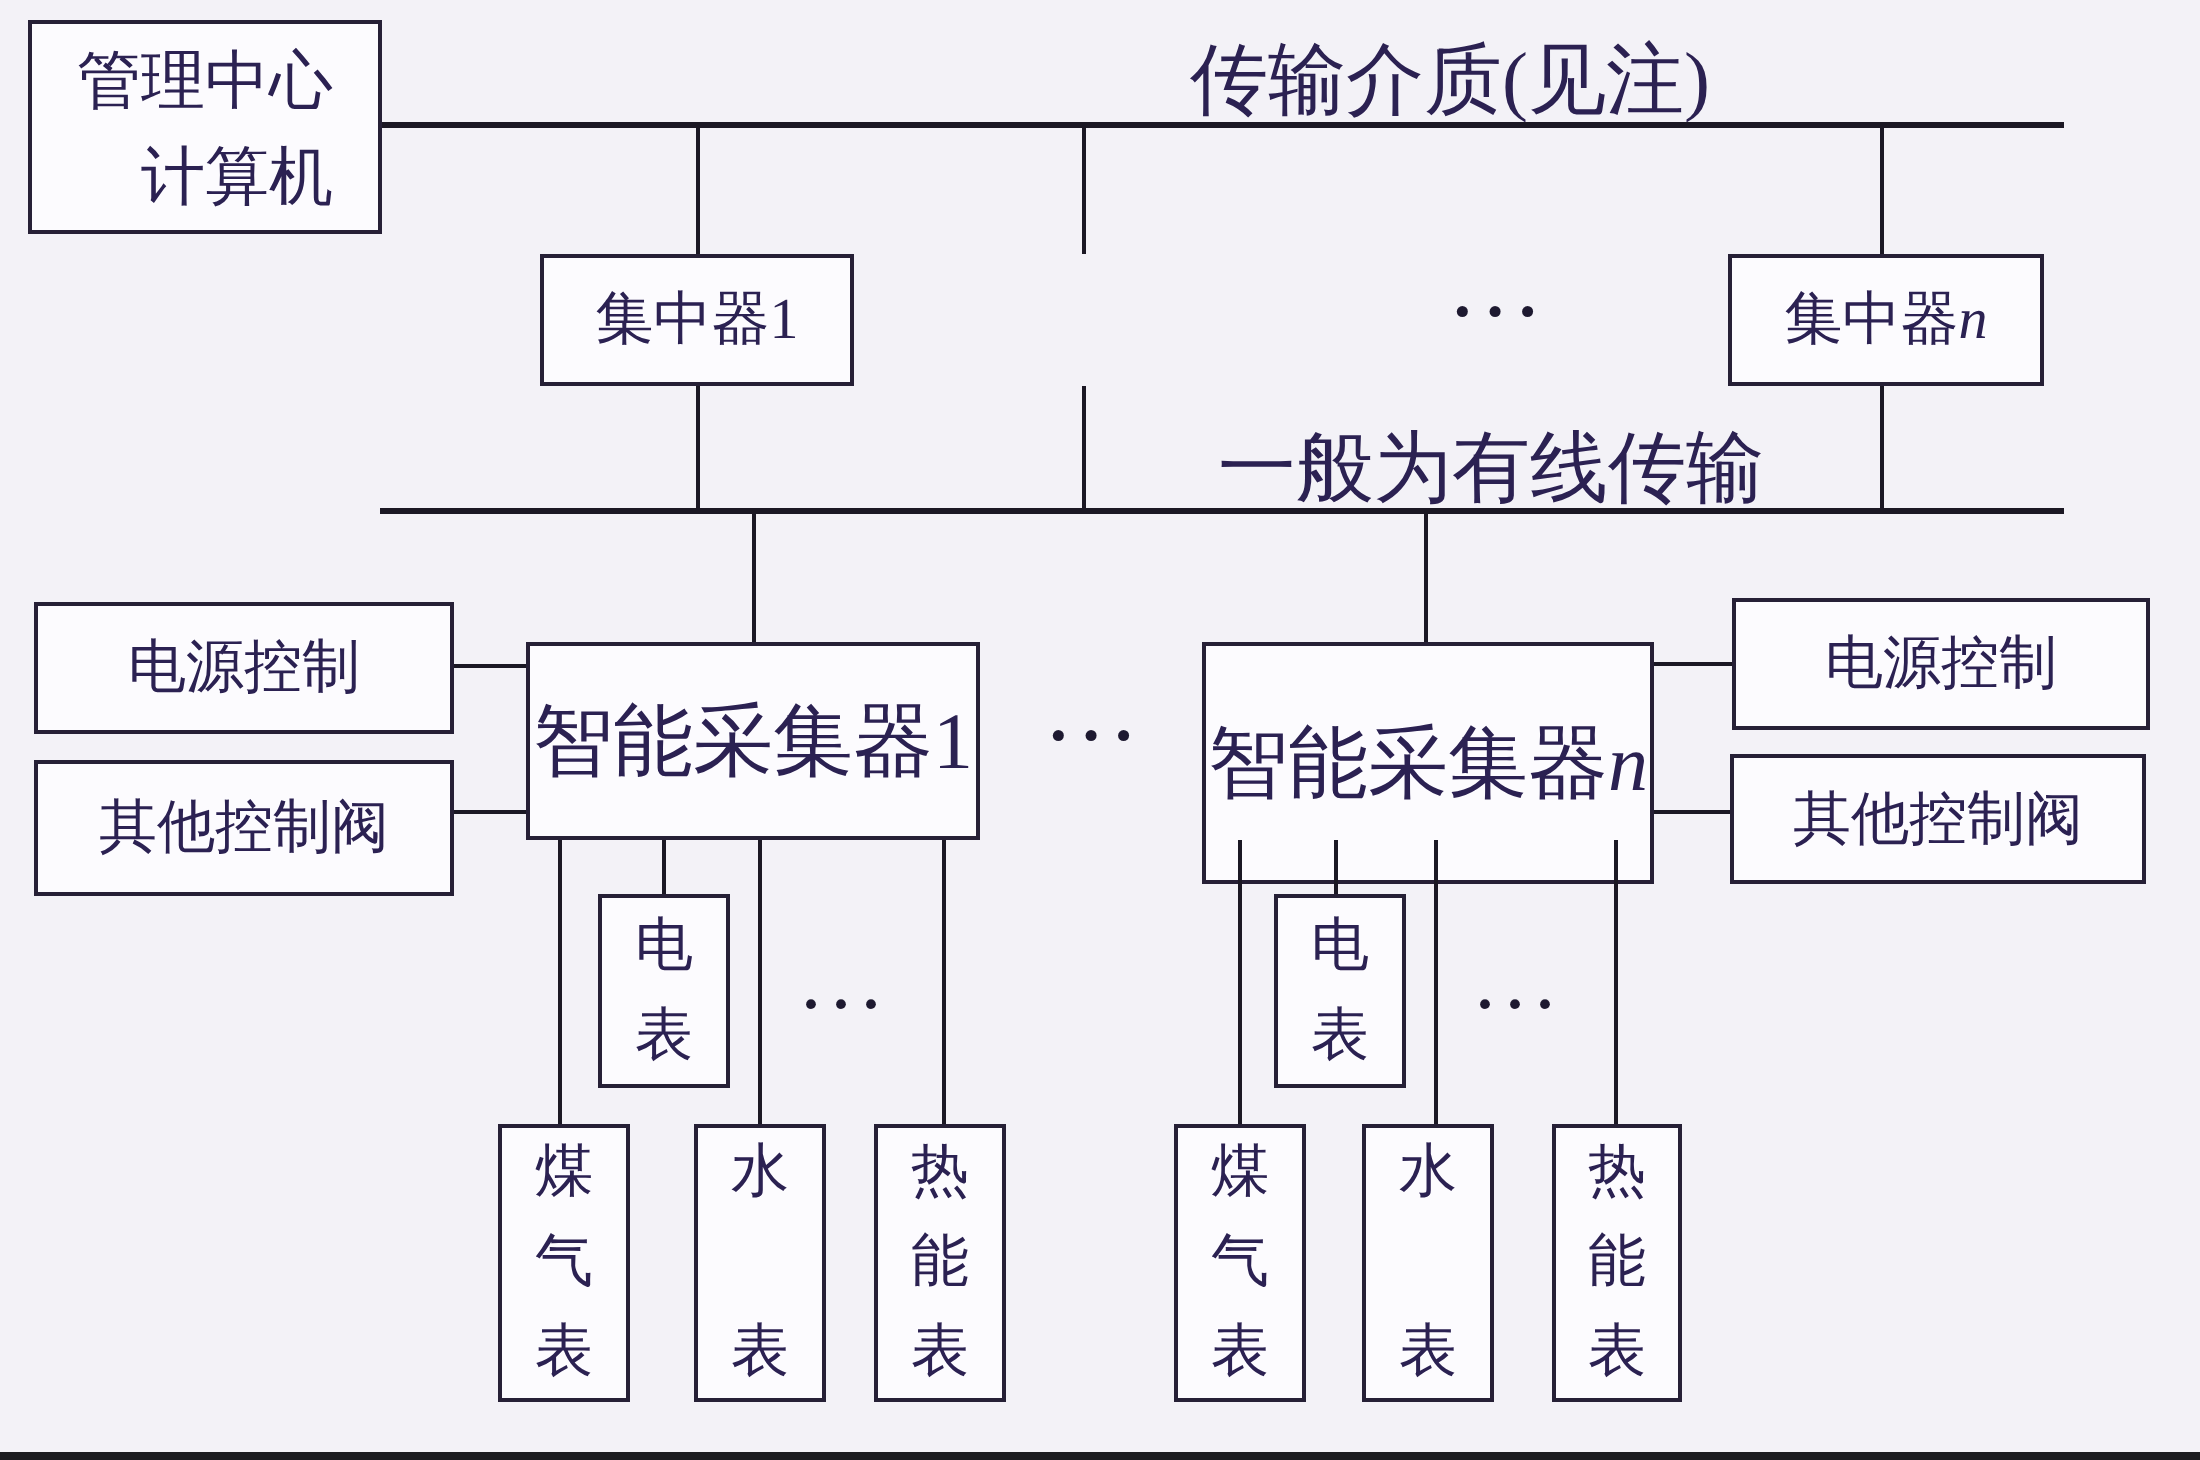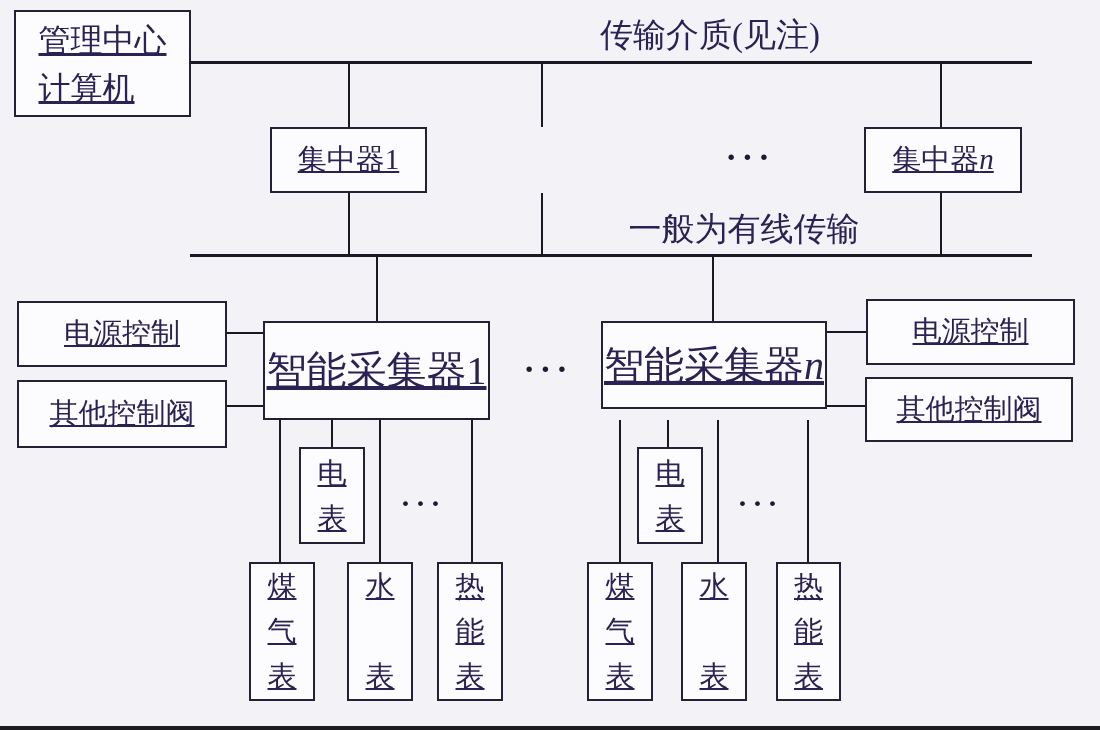--- a/index.html
+++ b/index.html
@@ -12,23 +12,22 @@
     overflow:hidden;
   }
   .box{
     position:absolute;
     box-sizing:border-box;
     border:2px solid #262036;
     background:#fcfbfe;
     display:flex;
     align-items:center;
     justify-content:center;
-    text-align:left;
+    text-align:right;
     white-space:pre-line;
-    text-decoration:underline;
   }
   .hline,.vline,.bus{
     position:absolute;
     background:#1b1824;
   }
   .bus{height:3px;}
   .hline{height:2px;}
   .vline{width:2px;}
   .lbl{
     position:absolute;
@@ -40,21 +39,21 @@
     text-align:center;
     font-weight:bold;
     letter-spacing:5px;
     color:#1d1930;
   }
   .var{font-style:italic;}
   .fs-mgmt{font-size:32px;line-height:1.5;}
   .fs-node{font-size:29px;}
   .fs-col{font-size:40px;}
   .fs-meter{font-size:29px;line-height:1.55;}
-  .fs-buslbl{font-size:33px;}
+  .fs-buslbl{font-size:39px;text-align:right;}
   .fs-dots-lg{font-size:34px;}
   .fs-dots-sm{font-size:30px;}
   .bottom-strip{
     position:absolute;
     left:0;bottom:0;width:1100px;height:4px;
     background:#1c1c20;
   }
 </style>
 </head>
 <body>
@@ -99,21 +98,21 @@
   </div>
   <div class="hline" style="left:227px;top:332px;width:36px;"></div>
   <div class="hline" style="left:227px;top:405px;width:36px;"></div>
 
   <div class="box fs-col" style="left:263px;top:321px;width:227px;height:99px;">
     <span>智能采集器1</span>
   </div>
 
   <div class="dots fs-dots-lg" style="left:508px;top:350px;width:80px;">···</div>
 
-  <div class="box fs-col" style="left:601px;top:321px;width:226px;height:88px;">
+  <div class="box fs-col" style="left:601px;top:321px;width:226px;height:121px;">
     <span><span>智能采集器</span><span class="var">n</span></span>
   </div>
 
   <div class="hline" style="left:827px;top:331px;width:39px;"></div>
   <div class="hline" style="left:827px;top:405px;width:38px;"></div>
   <div class="box fs-node" style="left:866px;top:299px;width:209px;height:66px;">
     <span>电源控制</span>
   </div>
   <div class="box fs-node" style="left:865px;top:377px;width:208px;height:65px;">
     <span>其他控制阀</span>

